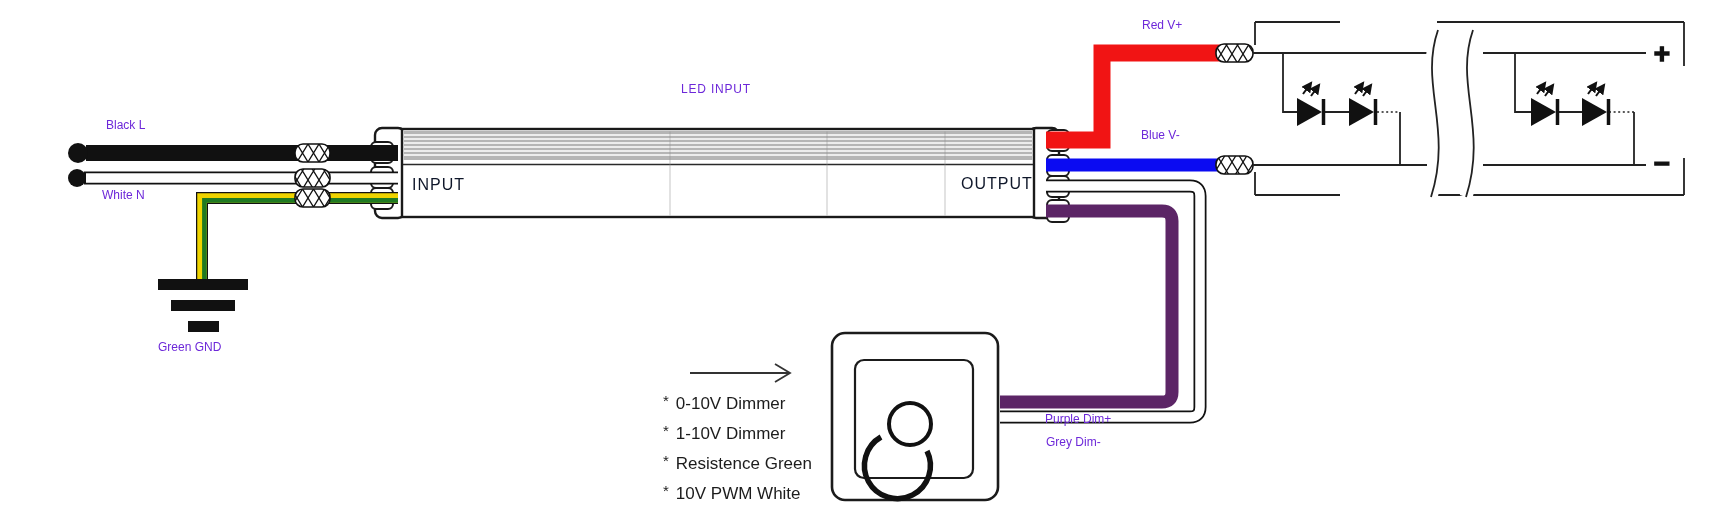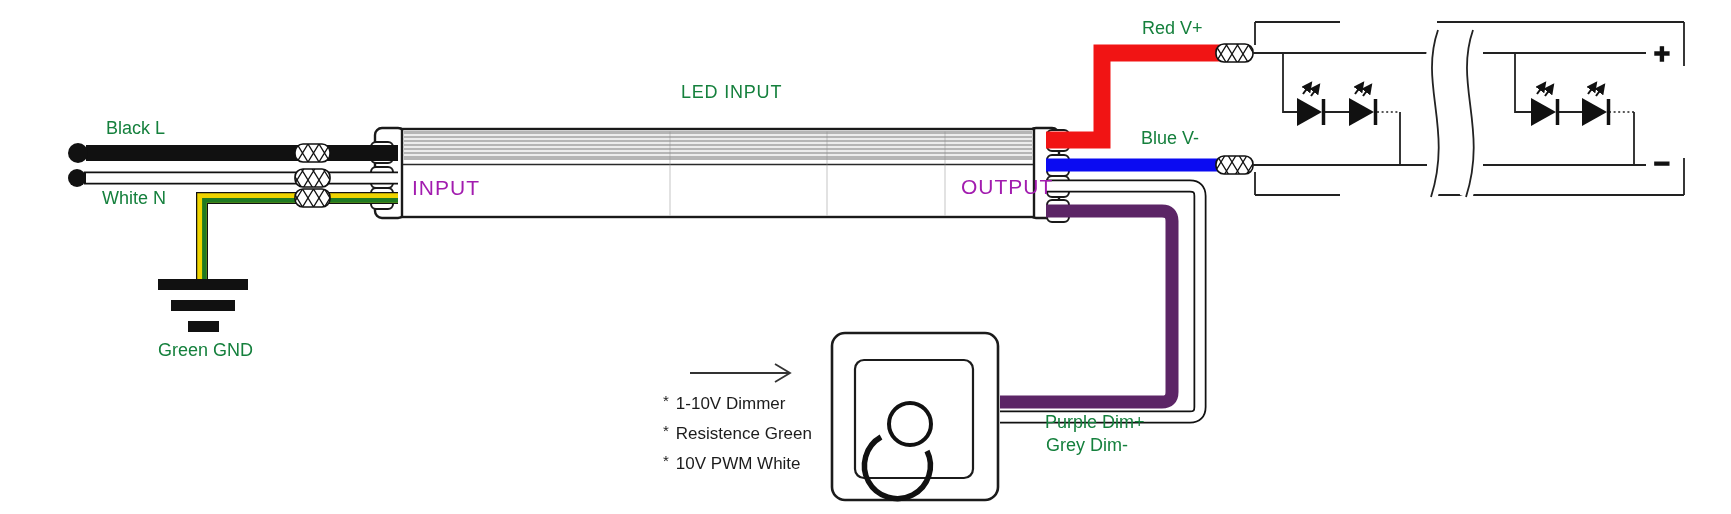--- a/index.html
+++ b/index.html
@@ -1,20 +1,20 @@
 <!DOCTYPE html>
 <html><head>
 <meta charset="utf-8">
 <style>
   html,body{margin:0;padding:0;background:#fff;}
   #stage{position:relative;width:1731px;height:514px;background:#fff;overflow:hidden;
          font-family:"Liberation Sans",sans-serif;color:#1c1c1c;}
   #art{position:absolute;left:0;top:0;}
-  .lbl{position:absolute;font-size:18px;line-height:1;white-space:nowrap;color:#15803d;}
-  .lbl.small{font-size:21px;letter-spacing:1px;color:#a21caf;}
+  .lbl{position:absolute;font-size:12px;line-height:1;white-space:nowrap;color:#6d28d9;}
+  .lbl.small{font-size:16px;letter-spacing:1px;color:#0f172a;}
   .lbl.title{letter-spacing:0.8px;}
   #dim-list{position:absolute;left:663px;top:389px;font-size:17px;}
   .dim-item{height:30px;line-height:30px;white-space:nowrap;}
   .dim-item .bullet{display:inline-block;position:relative;top:-3px;font-size:15px;margin-right:7px;}
   svg text{font-family:"Liberation Sans",sans-serif;}
 </style>
 </head>
 <body>
 
 <div id="stage">
@@ -160,18 +160,19 @@
 <div class="lbl title" style="left:681px;top:83px;">LED INPUT</div>
 <div class="lbl small" style="left:412px;top:177px;">INPUT</div>
 <div class="lbl small" style="left:961px;top:176px;">OUTPUT</div>
 
 <div class="lbl" style="left:1142px;top:19px;">Red V+</div>
 <div class="lbl" style="left:1141px;top:129px;">Blue V-</div>
 <div class="lbl" style="left:1045px;top:369px;margin-top:44px;">Purple Dim+</div>
 <div class="lbl" style="left:1046px;top:436px;">Grey Dim-</div>
 
 <div id="dim-list">
+  <div class="dim-item"><span class="bullet">*</span><span>0-10V Dimmer</span></div>
   <div class="dim-item"><span class="bullet">*</span><span>1-10V Dimmer</span></div>
   <div class="dim-item"><span class="bullet">*</span><span>Resistence Green</span></div>
   <div class="dim-item"><span class="bullet">*</span><span>10V PWM White</span></div>
 </div>
 
 </div>
 
 </body></html>

